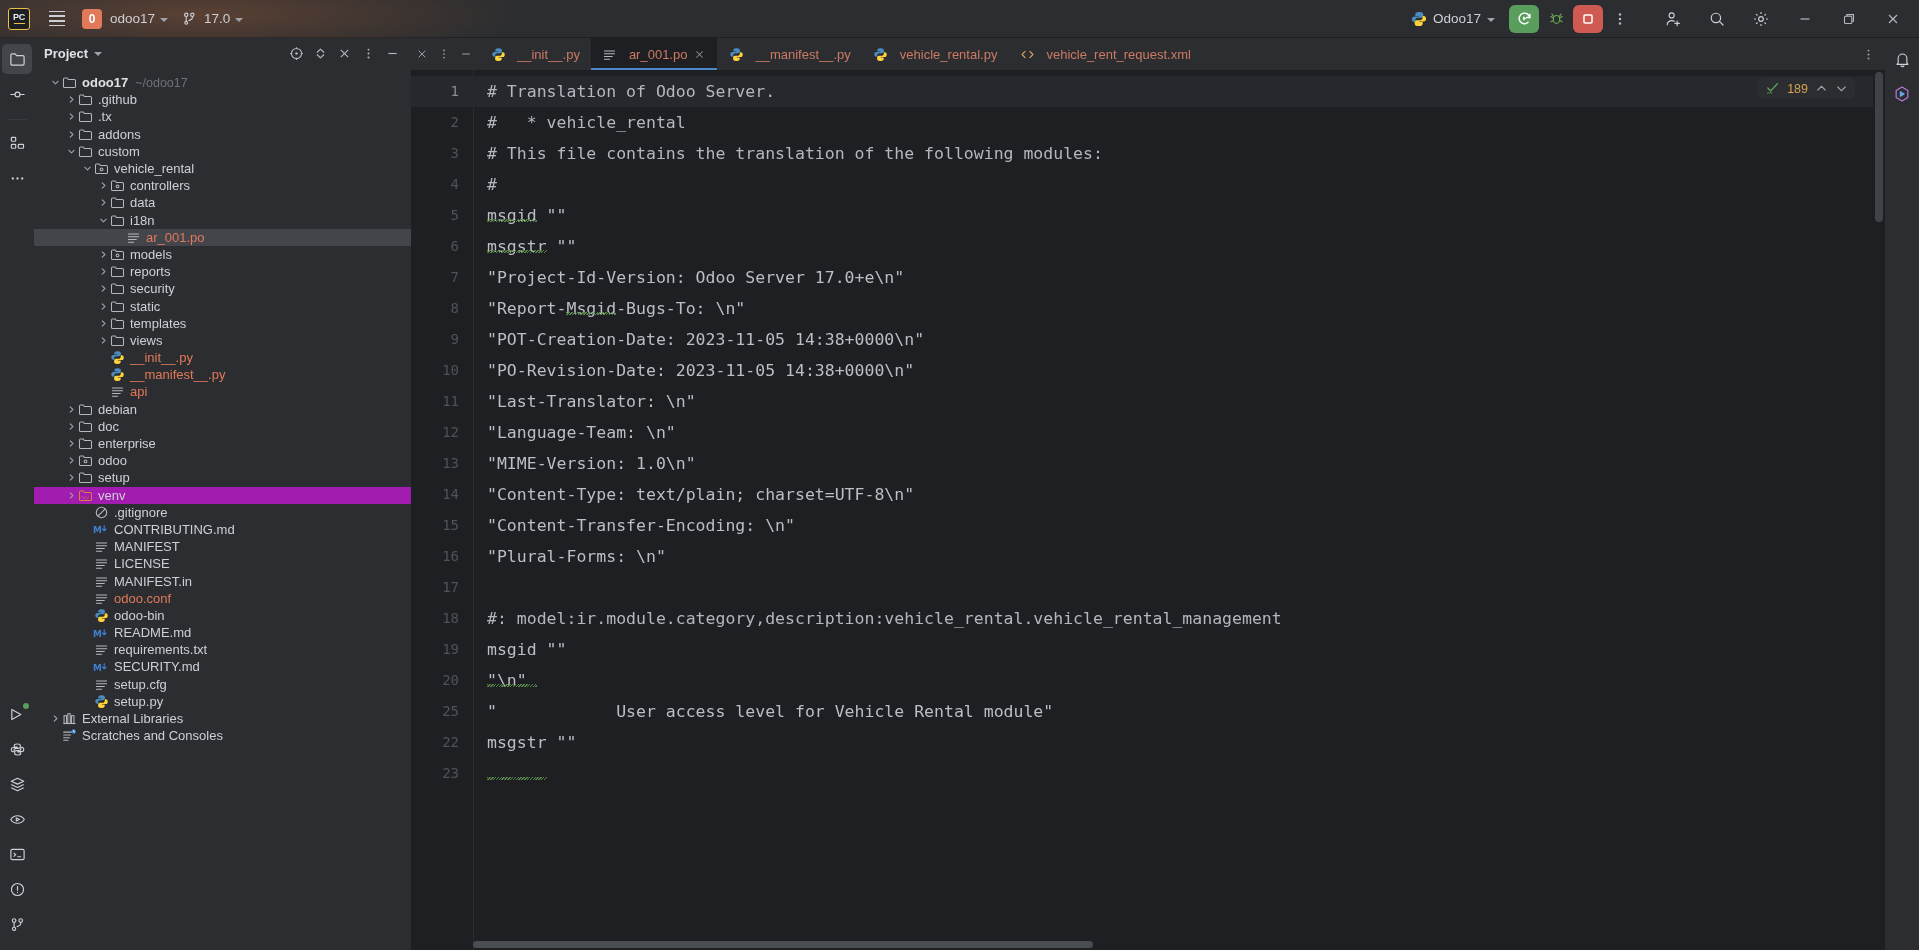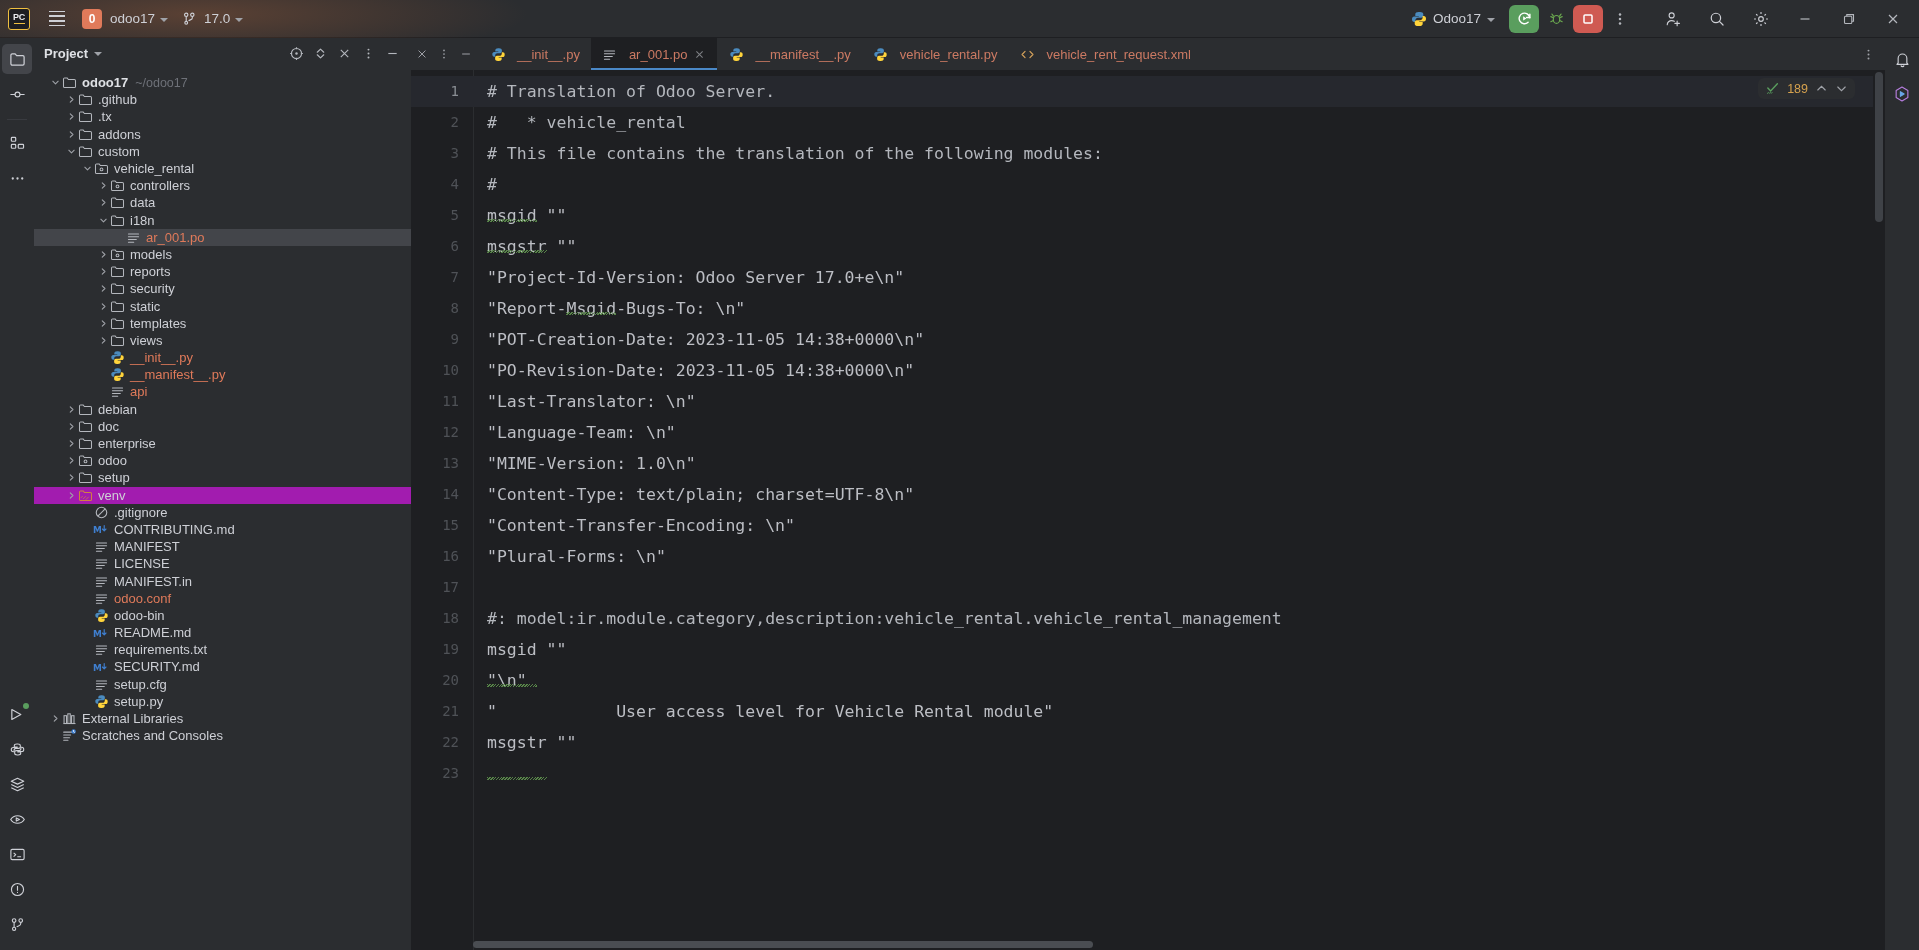--- a/index.html
+++ b/index.html
@@ -981,21 +981,21 @@
             <div>11</div>
             <div>12</div>
             <div>13</div>
             <div>14</div>
             <div>15</div>
             <div>16</div>
             <div>17</div>
             <div>18</div>
             <div>19</div>
             <div>20</div>
-            <div>21</div>
+            <div>25</div>
             <div>22</div>
             <div>23</div>
           </div>
         <div class="vline"></div>
         <div class="code" id="code">
             <div class="ln cur cmt"><span># Translation of Odoo Server.</span></div>
             <div class="ln cmt"><span>#   * vehicle_rental</span></div>
             <div class="ln cmt"><span># This file contains the translation of the following modules:</span></div>
             <div class="ln cmt"><span>#</span></div>
             <span class="sq" style="position: absolute; left: 14px; width: 49.6px; height: 31px; top: 124px;"></span>

